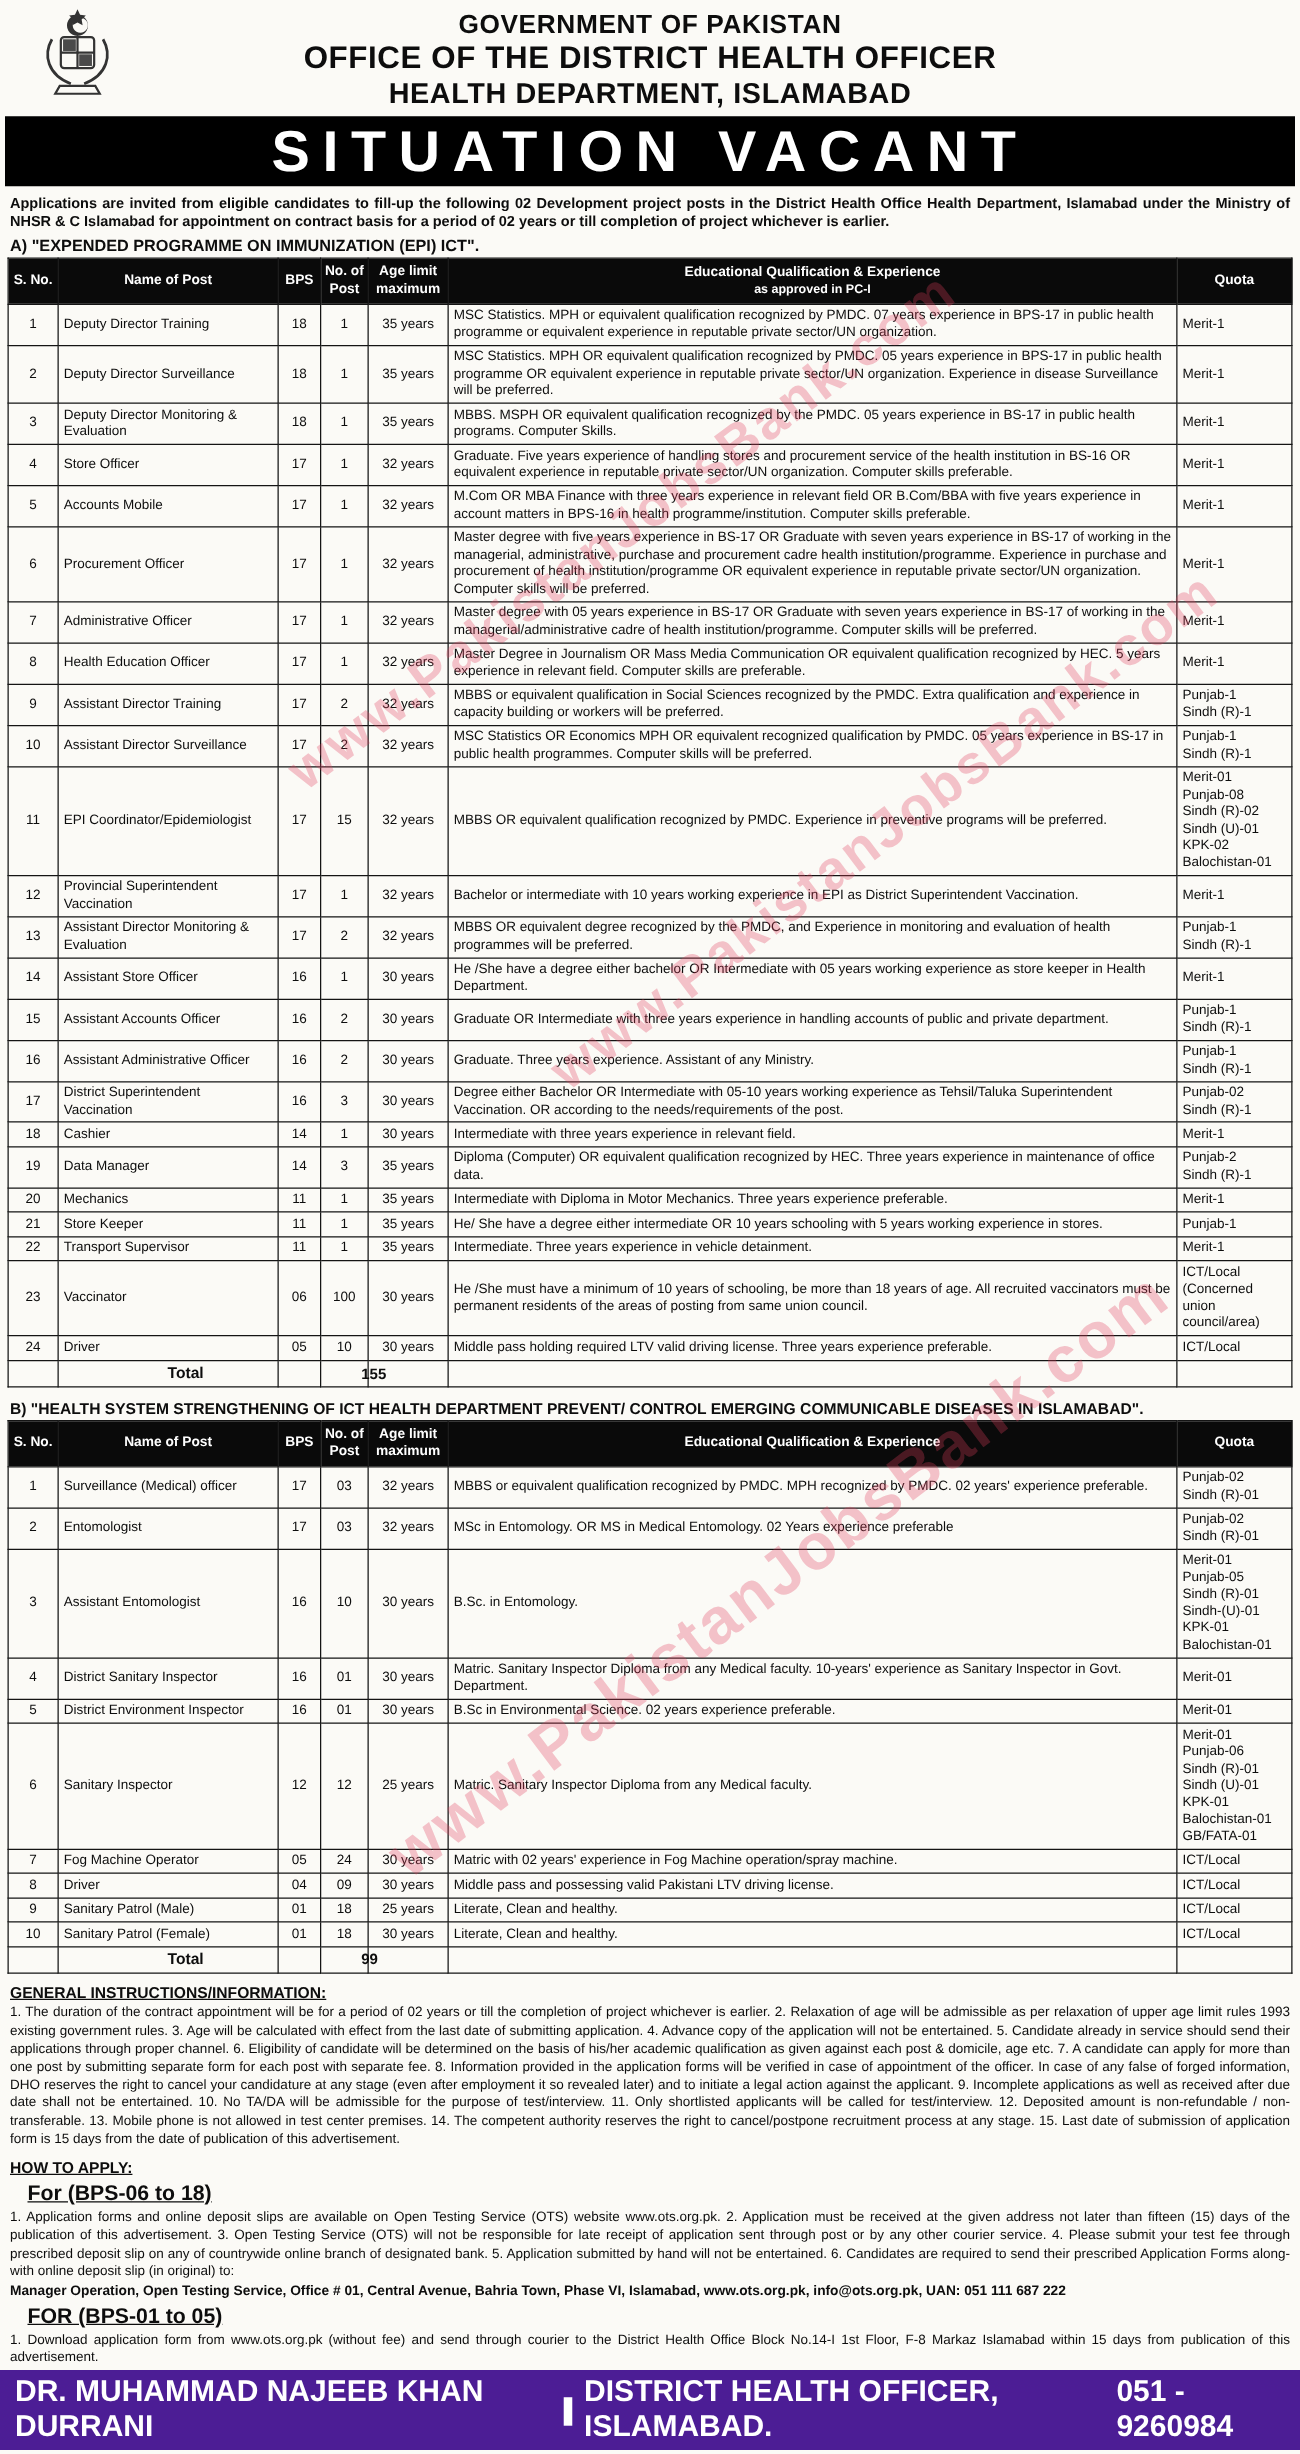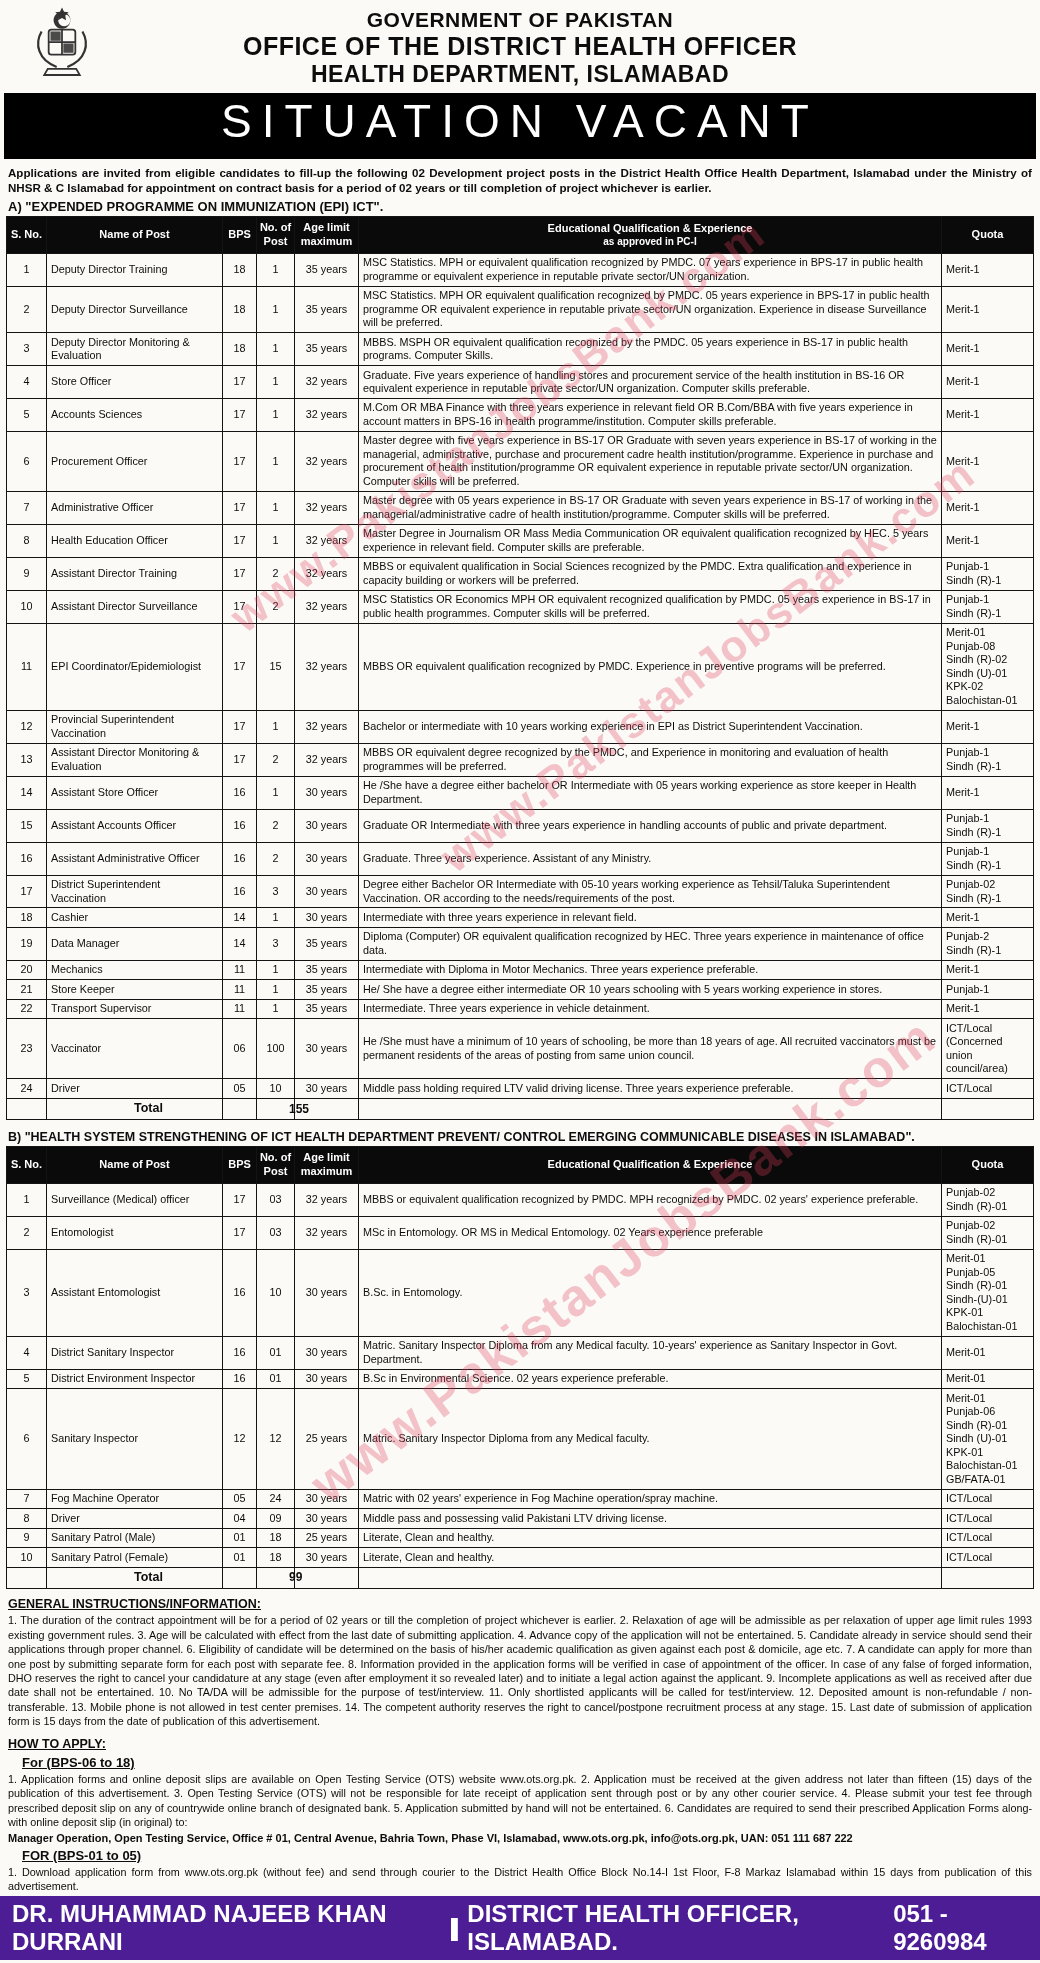--- a/index.html
+++ b/index.html
@@ -8,21 +8,21 @@
   .page { position:relative; width:1040px; min-height:1963px; background:#fbfaf6; overflow:hidden; padding-bottom:10px; }
 
   
   .masthead { position:relative; text-align:center; padding:8px 0 2px; }
   .emblem { position:absolute; left:30px; top:6px; width:64px; height:74px; }
   .m1 { font-size:21px; font-weight:bold; letter-spacing:.5px; }
   .m2 { font-size:25px; font-weight:bold; letter-spacing:.5px; }
   .m3 { font-size:23px; font-weight:bold; letter-spacing:.5px; }
 
   .banner { margin:3px 4px 0; background:#000; color:#fff; text-align:center;
-            font-size:46px; font-weight:normal; letter-spacing:10px; padding:1px 0 11px; }
+            font-size:46px; font-weight:bold; letter-spacing:10px; padding:1px 0 1px; }
 
   .intro { font-size:11.6px; line-height:1.3; text-align:justify; margin:6px 8px 4px; font-weight:bold; }
 
   .section-title { font-weight:bold; font-size:13px; margin:3px 8px 2px; }
   .section-title.b { font-size:12.5px; margin-top:10px; }
 
   
   table.jobs { width:1028px; margin:2px 6px 0; border-collapse:collapse; table-layout:fixed; }
   .jobs th, .jobs td { border:1px solid #141414; padding:2.5px 4px; font-size:10.8px; line-height:1.25; vertical-align:middle; }
   .jobs thead th { background:#0a0a0a; color:#fff; text-align:center; padding:4px 2px; font-size:11px; }
@@ -31,21 +31,21 @@
   .col-name, .col-qual { text-align:left; }
   .col-quota { text-align:left; white-space:pre-line; }
   .total-row td { font-weight:bold;padding-left:32px; }
   .total-row .total-label { font-size:12.5px; text-align:center; }
   .total-row .total-value { font-size:12px; text-align:center; }
 
   
   .block { margin:8px 8px 0; }
   .block-title { font-weight:bold; font-size:12.5px; text-decoration:underline; }
   .block-body { font-size:10.8px; line-height:1.34; text-align:justify; margin-top:2px; }
-  .sub-label { font-weight:bold; font-size:13px; text-decoration:underline; margin-top:4px;padding-left:14px; }
+  .sub-label { font-weight:bold; font-size:17px; text-decoration:underline; margin-top:4px;padding-left:14px; }
   .address-line { font-weight:bold; font-size:11px; margin-top:2px; }
   .pid { text-align:right; font-size:9.5px; margin:4px 10px 2px; }
 
   
   .footer-bar { margin:2px 0 4px; background:#4c1d95; color:#fff; display:flex; align-items:center;
                 padding:4px 12px; font-weight:bold; font-size:24px; }
   .footer-sep { margin:0 10px; transform:scaleX(2.2); display:inline-block; }
   .footer-phone { margin-left:auto; }
 
   .bottom-note { color:#ff0000; font-size:21px; text-align:center; width:740px; margin:10px auto 6px; line-height:1.35; }
@@ -147,21 +147,21 @@
           <td class="col-sno">4</td>
           <td class="col-name">Store Officer</td>
           <td class="col-bps">17</td>
           <td class="col-posts">1</td>
           <td class="col-age">32 years</td>
           <td class="col-qual">Graduate. Five years experience of handling stores and procurement service of the health institution in BS-16 OR equivalent experience in reputable private sector/UN organization. Computer skills preferable.</td>
           <td class="col-quota">Merit-1</td>
         </tr>
         <tr>
           <td class="col-sno">5</td>
-          <td class="col-name">Accounts Sciences</td>
+          <td class="col-name">Accounts Mobile</td>
           <td class="col-bps">17</td>
           <td class="col-posts">1</td>
           <td class="col-age">32 years</td>
           <td class="col-qual">M.Com OR MBA Finance with three years experience in relevant field OR B.Com/BBA with five years experience in account matters in BPS-16 in health programme/institution. Computer skills preferable.</td>
           <td class="col-quota">Merit-1</td>
         </tr>
         <tr>
           <td class="col-sno">6</td>
           <td class="col-name">Procurement Officer</td>
           <td class="col-bps">17</td>

